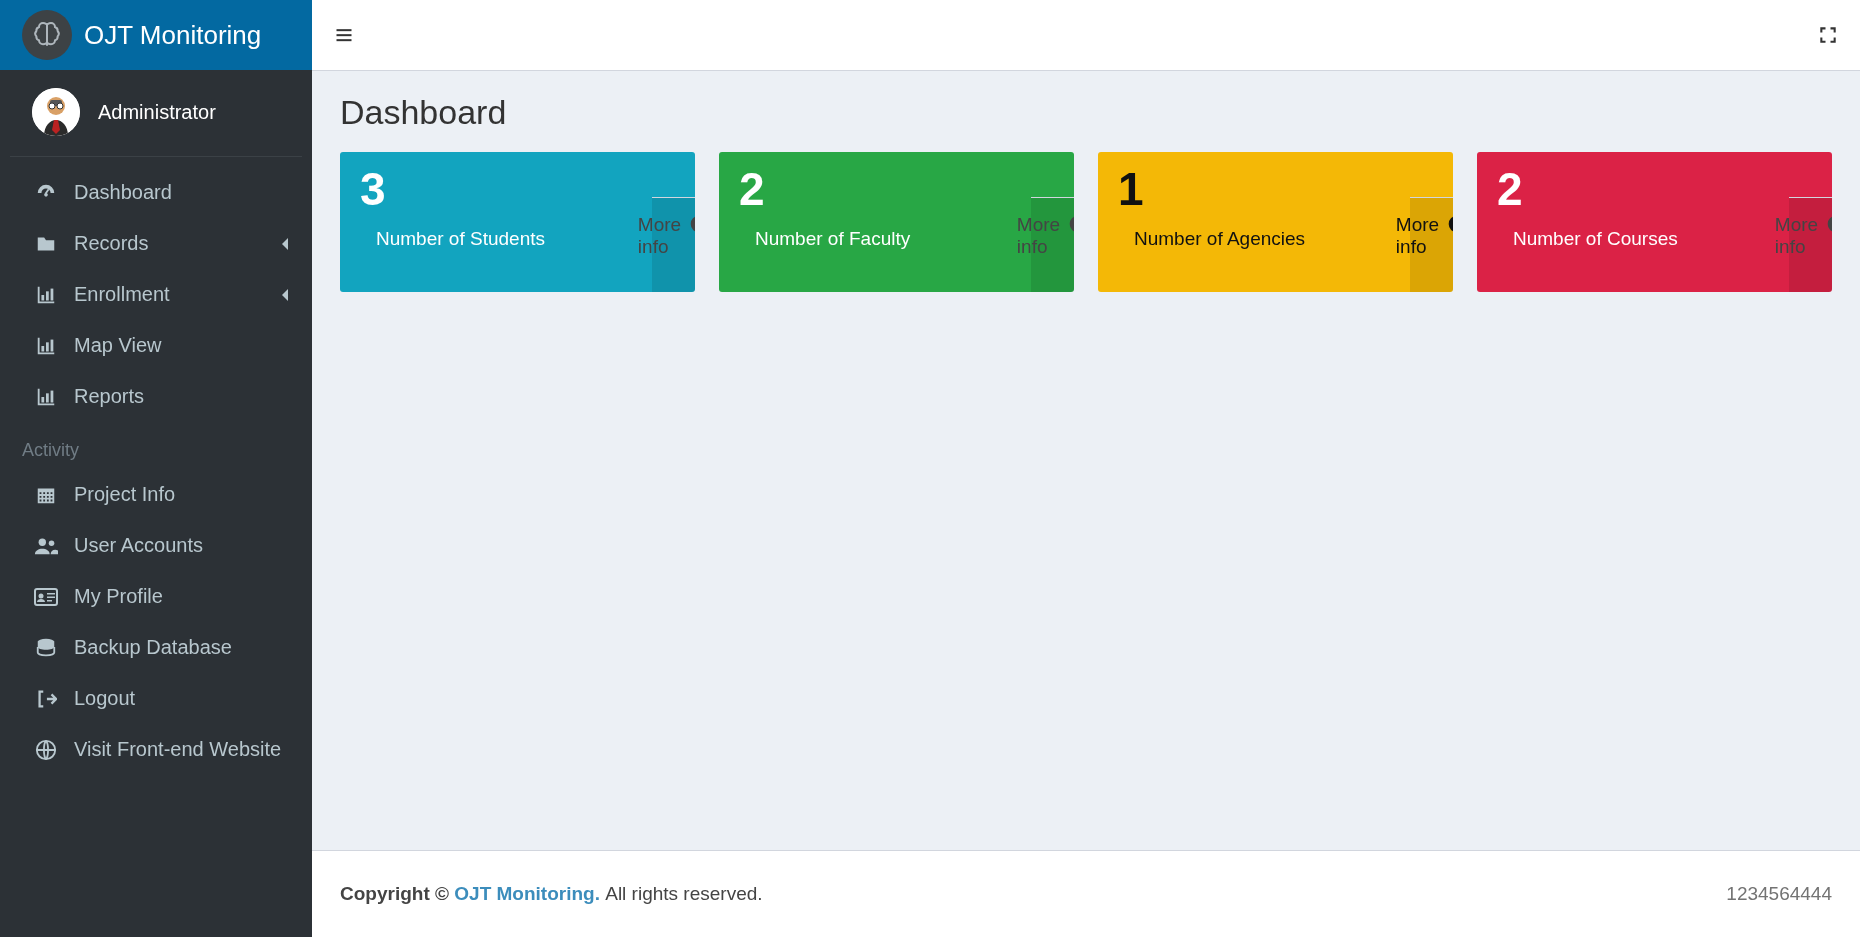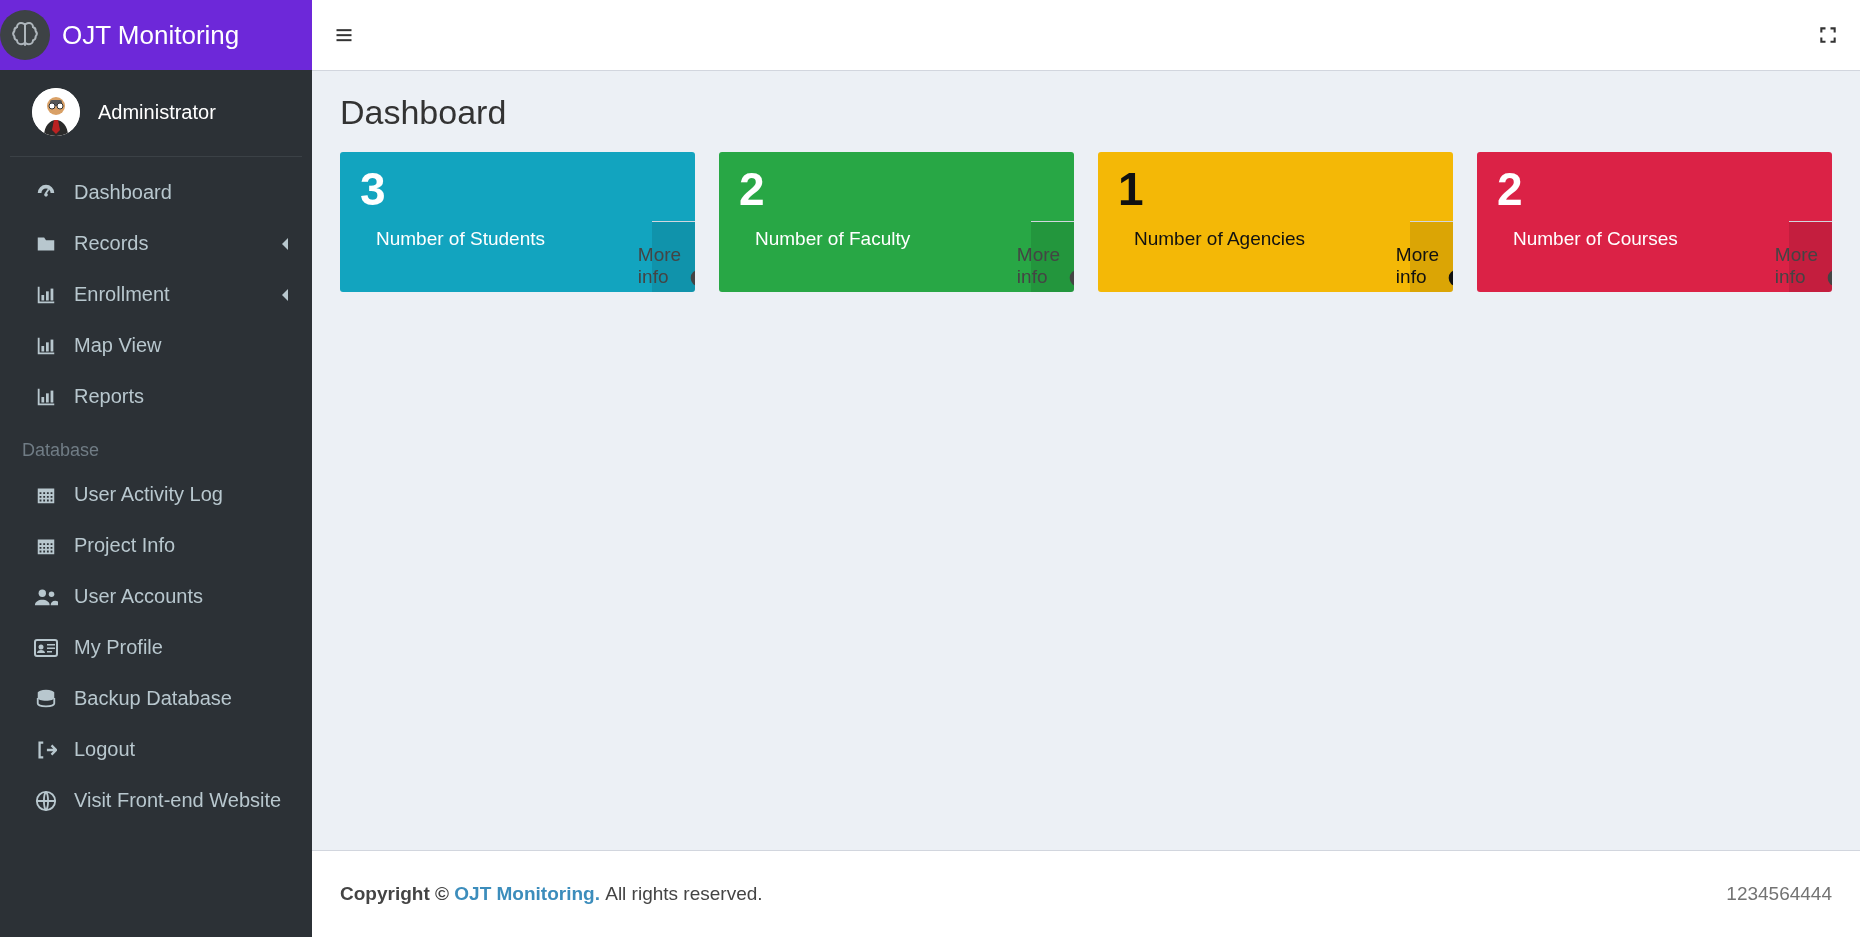--- a/index.html
+++ b/index.html
@@ -1,19 +1,19 @@
 <!DOCTYPE html>
 <html><head>
 <meta charset="utf-8">
 <style>
 html,body{margin:0;padding:0;width:1860px;height:937px;font-family:'Source Sans Pro','Helvetica Neue',Helvetica,Arial,sans-serif;background:#ecf0f5;overflow:hidden}
 
 
 .header{position:absolute;top:0;left:0;right:0;height:70px;z-index:10}
-.logo{position:absolute;top:0;left:0;width:312px;height:70px;background:#6d28d9;color:#fff;display:flex;align-items:center;box-sizing:border-box;font-size:26px;font-weight:400}
+.logo{position:absolute;top:0;left:0;width:312px;height:70px;background:#0369a1;color:#fff;display:flex;align-items:center;padding-left:22px;box-sizing:border-box;font-size:26px;font-weight:400}
 .logo-icon{width:50px;height:50px;border-radius:50%;background:#3d4245;margin-right:12px;display:flex;align-items:center;justify-content:center;color:#aeb6bc}
 .navbar{position:absolute;top:0;left:312px;right:0;height:70px;background:#fff;border-bottom:1px solid #d2d6de}
 .nav-toggle{position:absolute;left:22px;top:0;height:70px;display:flex;align-items:center;color:#333;cursor:pointer}
 .nav-fullscreen{position:absolute;right:22px;top:0;height:70px;display:flex;align-items:center;color:#333;cursor:pointer}
 svg{display:block}
 
 
 .sidebar{position:absolute;top:70px;left:0;bottom:0;width:312px;background:#2c3136;color:#b8c7ce}
 .user-panel{display:flex;align-items:center;padding:18px 22px 20px 22px;border-bottom:1px solid #3b4146;margin:0 10px}
 .user-avatar{width:48px;height:48px;border-radius:50%;background:#fff;display:flex;align-items:center;justify-content:center;overflow:hidden;margin-right:18px}
@@ -28,21 +28,21 @@
 
 .content-wrapper{position:absolute;top:71px;left:312px;right:0;bottom:62px;background:#ecf0f5;overflow:auto}
 .content-header{padding:22px 28px 12px 28px}
 .content-header h1{margin:0;font-size:34px;font-weight:500;color:#333}
 .content{padding:8px 28px}
 .row{display:flex;gap:24px}
 .small-box{position:relative;flex:1;border-radius:3px;overflow:hidden;color:#fff}
 .small-box .inner{padding:14px 20px 26px 20px}
 .small-box .inner h3{font-size:46px;font-weight:700;margin:0 0 6px 0;line-height:1}
 .small-box .inner p{margin:16px;font-size:19px}
-.small-box .footer{background:rgba(0,0,0,.1);display:flex;align-items:flex-end;justify-content:center;padding:4px 0;font-size:19px;cursor:pointer}
+.small-box .footer{background:rgba(0,0,0,.1);display:flex;align-items:flex-start;justify-content:center;padding:16px 0;font-size:19px;cursor:pointer}
 .small-box .footer .fi{margin-left:8px}
 .bg-aqua{background:#12a4bf}
 .bg-green{background:#28a745}
 .bg-yellow{background:#f4b806;color:#111}
 .bg-yellow .inner h3,.bg-yellow .inner p,.bg-yellow .footer{color:#111}
 .bg-red{background:#db2246}
 
 
 .footer{position:absolute;bottom:0;left:312px;right:0;height:62px;background:#fff;border-top:1px solid #d2d6de;display:flex;align-items:center;justify-content:space-between;padding:12px 28px;font-size:19px;color:#444}
 .footer .left strong{font-weight:700}
@@ -165,32 +165,22 @@
               <path d="M3 3v18h18v-2H5V3z"></path>
               <rect x="7" y="12" width="3" height="6"></rect>
               <rect x="12" y="8" width="3" height="10"></rect>
               <rect x="17" y="5" width="3" height="13"></rect>
             </svg>
           </span>
       <span>Reports</span>
     </a>
       </li>
 
-    <li class="section-header">Database</li>
-
-    <li>
-        <a>
-      <span class="mi">
-            <svg width="22" height="22" viewBox="0 0 24 24" fill="currentColor">
-              <path d="M3 21V5h18v16H3zm2-2h2v-2H5v2zm0-4h2v-2H5v2zm0-4h2V9H5v2zm4 8h2v-2H9v2zm0-4h2v-2H9v2zm0-4h2V9H9v2zm4 8h2v-2h-2v2zm0-4h2v-2h-2v2zm0-4h2V9h-2v2zm4 8h2v-2h-2v2zm0-4h2v-2h-2v2zm0-4h2V9h-2v2z"></path>
-            </svg>
-          </span>
-      <span>User Activity Log</span>
-    </a>
-      </li>
+    <li class="section-header">Activity</li>
+
 
     <li>
         <a>
       <span class="mi">
             <svg width="22" height="22" viewBox="0 0 24 24" fill="currentColor">
               <path d="M3 21V5h18v16H3zm2-2h2v-2H5v2zm0-4h2v-2H5v2zm0-4h2V9H5v2zm4 8h2v-2H9v2zm0-4h2v-2H9v2zm0-4h2V9H9v2zm4 8h2v-2h-2v2zm0-4h2v-2h-2v2zm0-4h2V9h-2v2zm4 8h2v-2h-2v2zm0-4h2v-2h-2v2zm0-4h2V9h-2v2z"></path>
             </svg>
           </span>
       <span>Project Info</span>
     </a>

